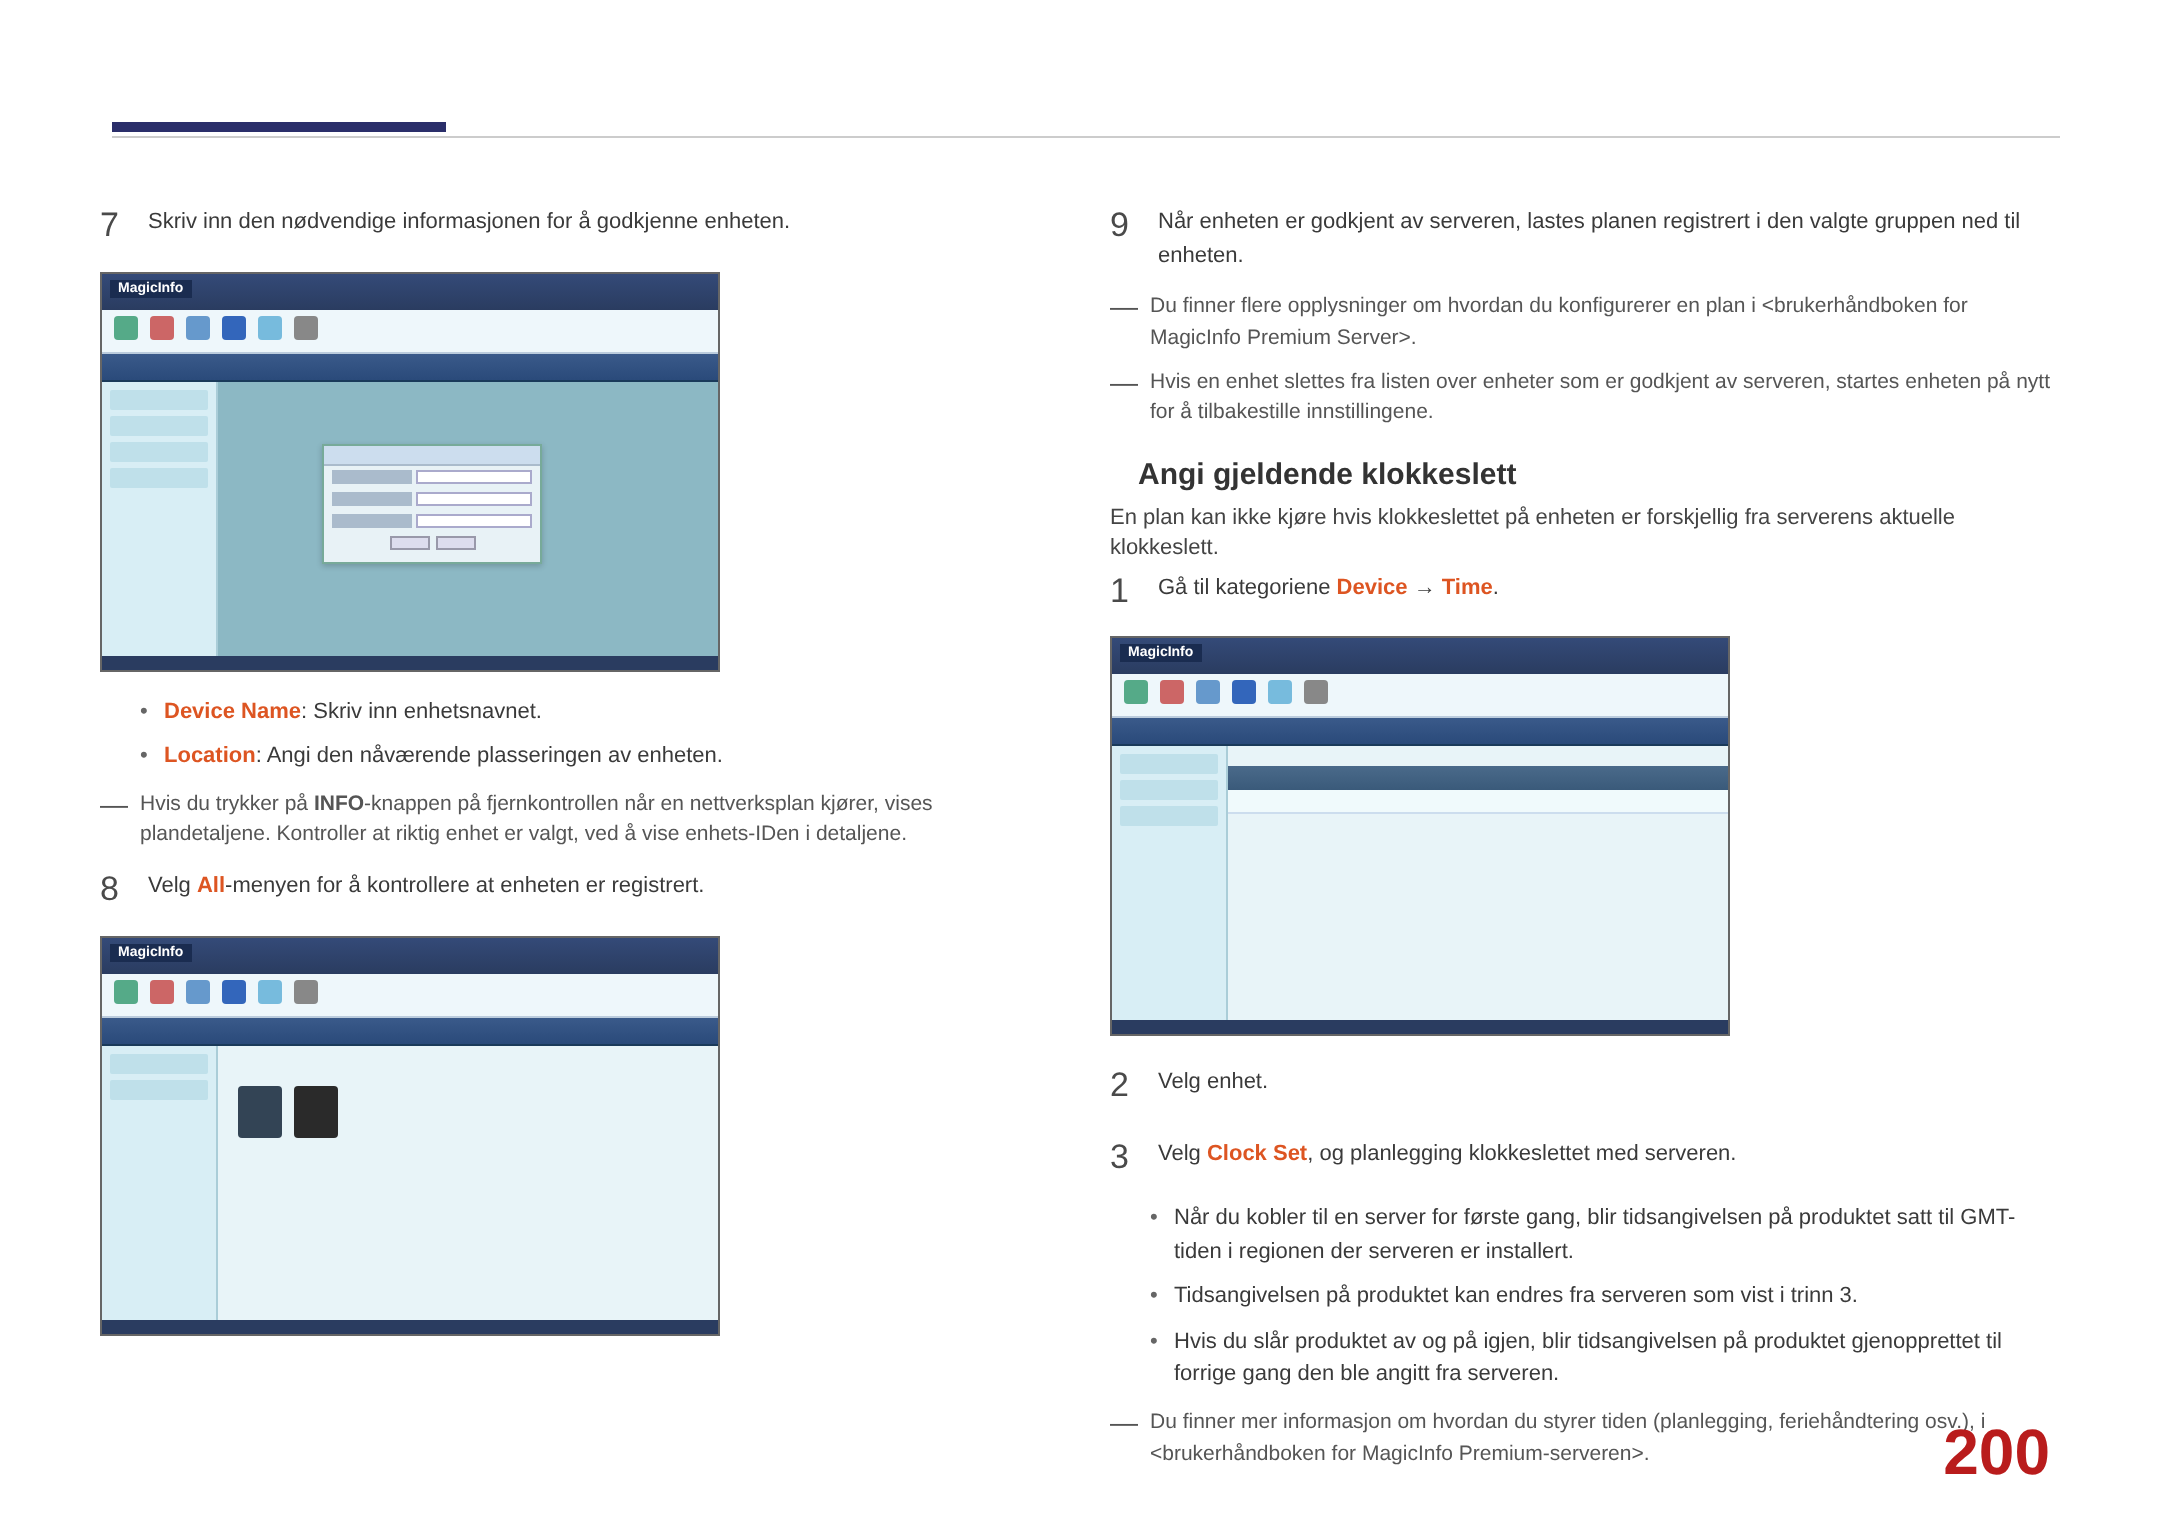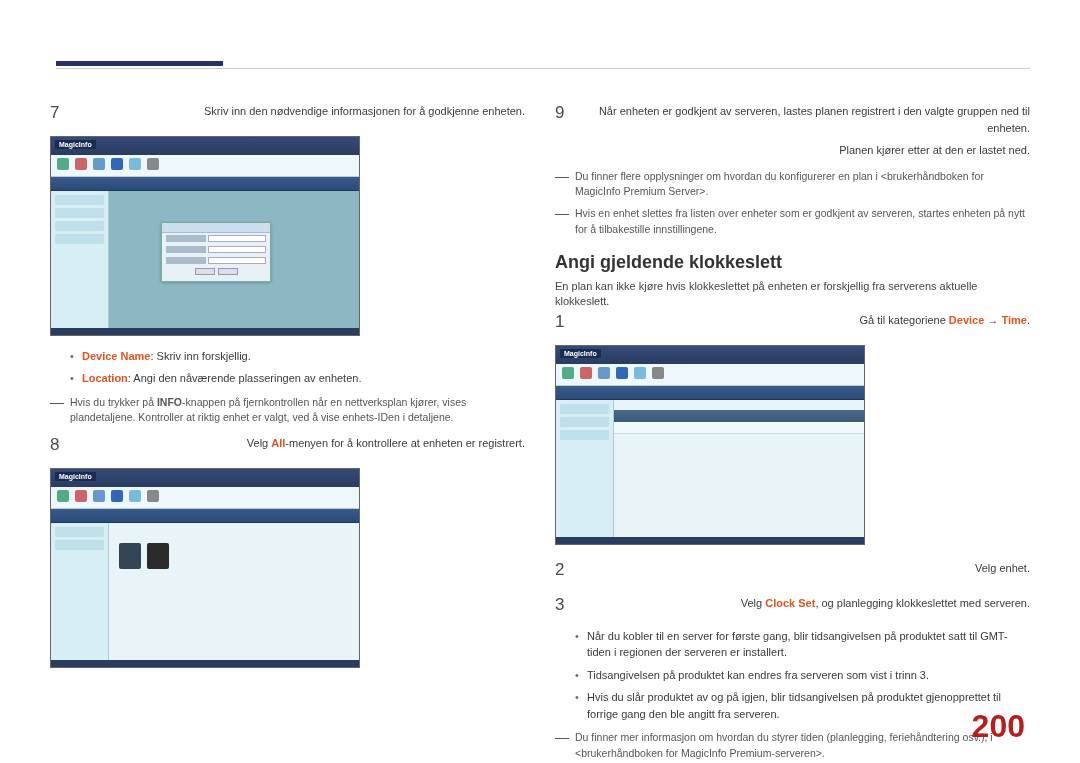--- a/index.html
+++ b/index.html
@@ -44,21 +44,21 @@
     margin-bottom: 10px;
     line-height: 1.5;
   }
   .step-num {
     font-size: 17px;
     font-weight: 400;
     color: #4a4a4a;
     min-width: 14px;
     font-family: "Segoe UI Light", "Segoe UI", Arial, sans-serif;
   }
-  .step-body { flex: 1; padding-top: 3px; text-align: right; }
+  .step-body { flex: 1; padding-top: 3px; }
   .screenshot {
     width: 310px;
     height: 200px;
     margin: 8px 0 12px 0;
     border: 1px solid #666;
     background: #cfeaf0;
     position: relative;
     overflow: hidden;
   }
   .screenshot .ss-top {
@@ -161,24 +161,24 @@
     display: inline-block; width: 15px; height: 12px;
     background: #1a4a8a; border: 1px solid #0a3a7a;
     vertical-align: middle; margin: 0 2px;
     position: relative;
   }
   .inline-icon:after {
     content:""; position:absolute; left:3px; top:2px;
     width:7px;height:6px;background:#a8d0e8;
   }
   h3.sub {
-    font-size: 18px;
+    font-size: 15px;
     font-weight: bold;
     color: #333;
-    margin: 14px 0 6px 0;
+    margin: 14px 0 6px 14px;
   }
   .sub-desc {
     font-size: 11px;
     color: #444;
     margin-bottom: 0;
     line-height: 1.4;
   }
   .page-num {
     position: absolute;
     right: 55px;
@@ -241,21 +241,21 @@
         <div class="dlg-btns">
             <span></span>
             <span></span>
           </div>
       </div>
       <div class="ss-bottom"></div>
     </div>
 
     <ul class="bullets">
       <li>
-        <span class="em">Device Name</span><span>: Skriv inn forskjellig.</span>
+        <span class="em">Device Name</span><span>: Skriv inn enhetsnavnet.</span>
       </li>
       <li>
         <span class="em">Location</span><span>: Angi den nåværende plasseringen av enheten.</span>
       </li>
     </ul>
 
     <div class="dash">
       <span class="d">―</span>
       <span>
         <span>Hvis du trykker på </span><span class="bold">INFO</span><span>-knappen på fjernkontrollen når en nettverksplan kjører, vises plandetaljene. Kontroller at riktig enhet er valgt, ved å vise enhets-IDen i detaljene.</span>
@@ -294,21 +294,20 @@
     </div>
 
   </div>
 
   <div class="col">
 
     <div class="step">
       <div class="step-num">9</div>
       <div class="step-body">
         <div>Når enheten er godkjent av serveren, lastes planen registrert i den valgte gruppen ned til enheten.</div>
-        <div style="margin-top:6px;">Planen kjører etter at den er lastet ned.</div>
       </div>
     </div>
 
     <div class="dash">
       <span class="d">―</span>
       <span>Du finner flere opplysninger om hvordan du konfigurerer en plan i &lt;brukerhåndboken for MagicInfo Premium Server&gt;.</span>
     </div>
     <div class="dash">
       <span class="d">―</span>
       <span>Hvis en enhet slettes fra listen over enheter som er godkjent av serveren, startes enheten på nytt for å tilbakestille innstillingene.</span>

